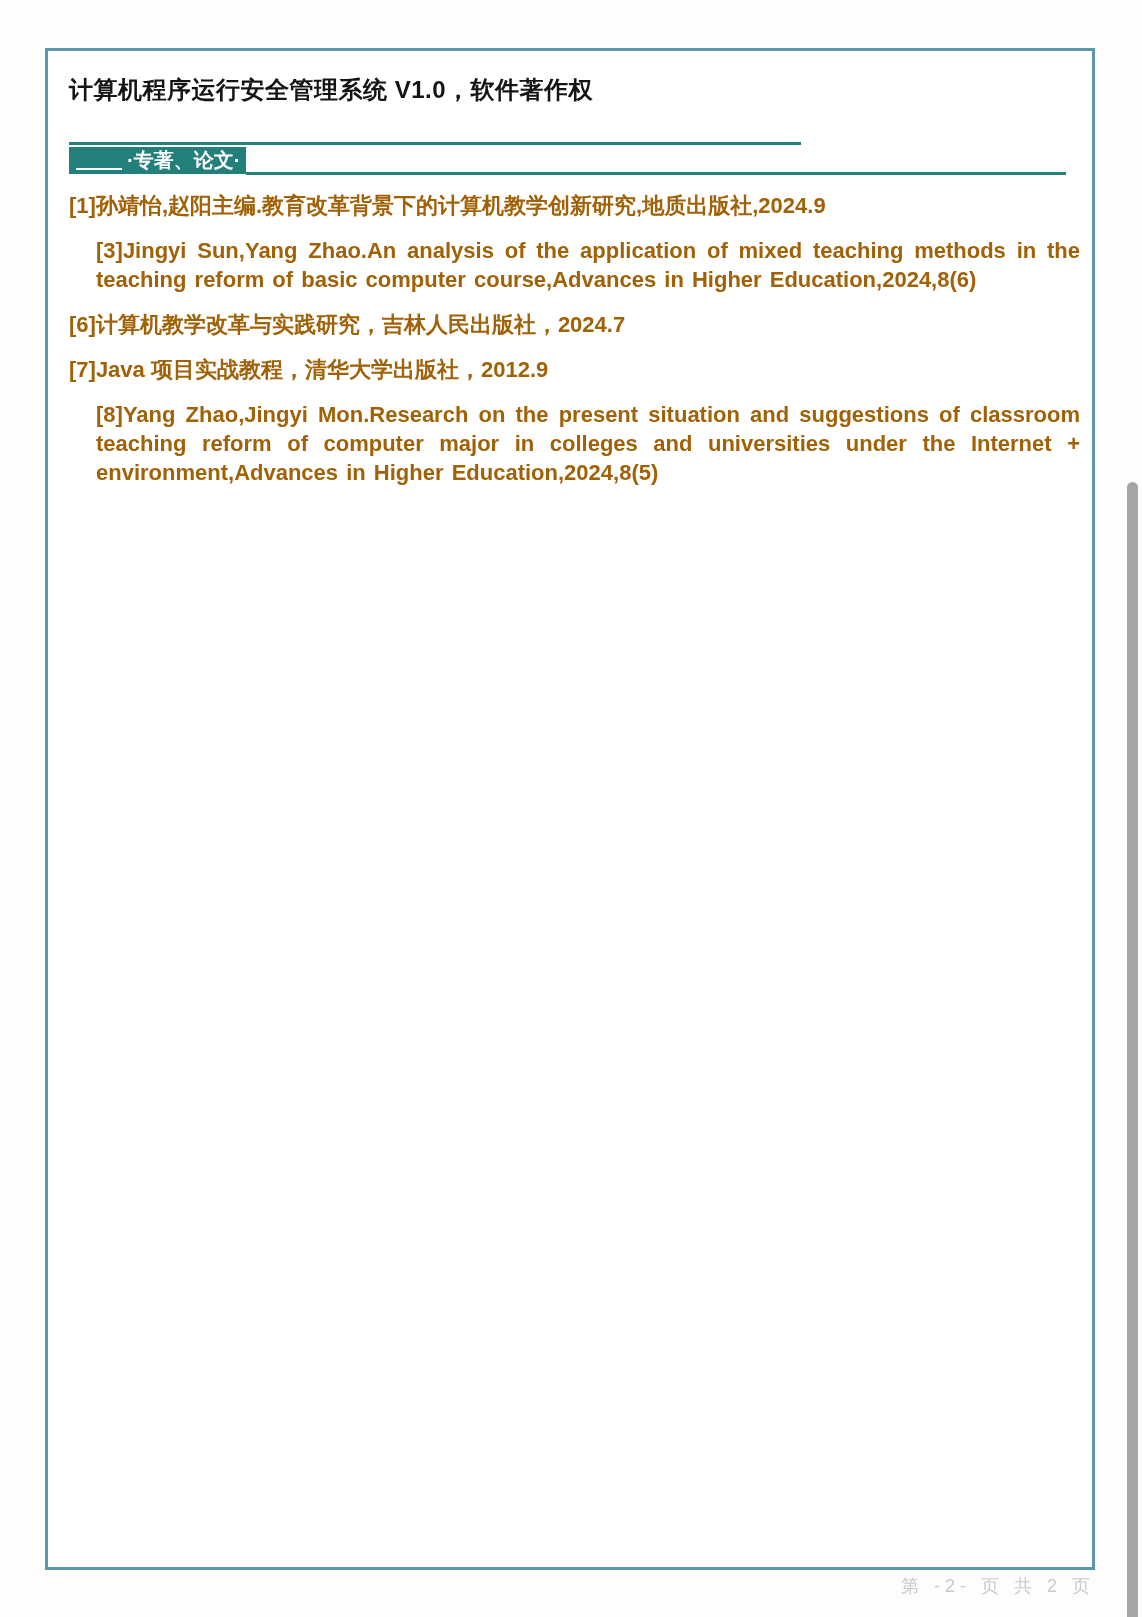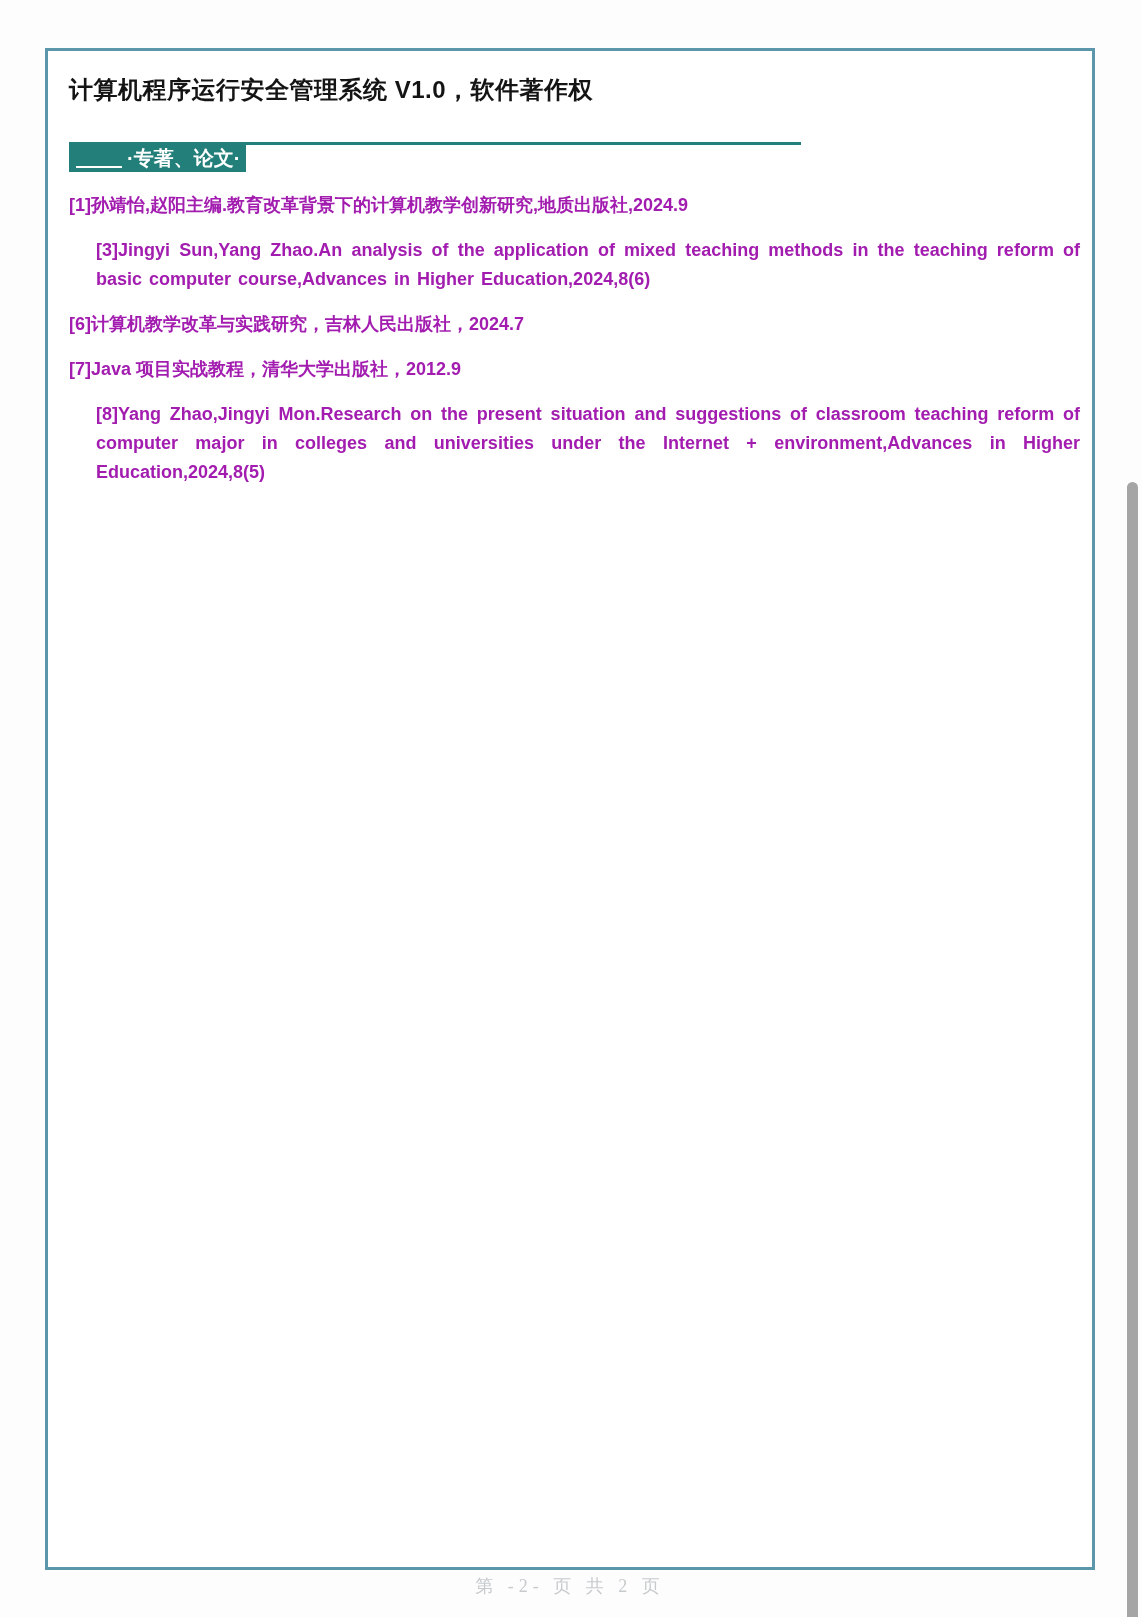--- a/index.html
+++ b/index.html
@@ -39,23 +39,22 @@
   .section-banner {
     margin-top: 36px;
   }
   .banner-topline {
     width: 732px;
     height: 3px;
     background: var(--teal, #237f7a);
   }
   .banner-row {
     display: flex;
-    align-items: flex-start;
+    align-items: center;
     height: 30px;
-    flex-direction: column;
   }
   .banner-box {
     width: 177px;
     background: var(--teal, #237f7a);
     color: #ffffff;
     display: flex;
     align-items: center;
     font-size: 20px;
     font-weight: bold;
     white-space: nowrap;
@@ -72,43 +71,43 @@
     align-self: flex-end;
     flex: 1;
     height: 3px;
     background: var(--teal, #237f7a);
     margin-right: 14px;
   }
   .pub-list {
     margin-top: 4px;
   }
   .pub-item {
-    font-size: 18px;
+    font-size: 22px;
     font-weight: bold;
-    color: #a21caf;
+    color: #a16207;
     line-height: 29px;
     margin: 16px 0;
     text-align: left;
   }
   .pub-item.justify {
     text-align: justify;
     text-align-last: left;
     word-spacing: 2px;
     margin-left: 27px;
   }
   .page-footer {
     position: absolute;
     left: 45px;
     top: 1574px;
     width: 1050px;
-    text-align: center;
+    text-align: right;
     font-size: 18px;
     letter-spacing: 5px;
     color: var(--footer_text, #c7cbcd);
-    font-family: Liberation Serif, serif;
+    font-family: Liberation Sans, sans-serif;
   }
   .scrollbar-track {
     position: absolute;
     right: 2px;
     top: 0;
     width: 15px;
     height: 1617px;
   }
   .scrollbar-thumb {
     position: absolute;

